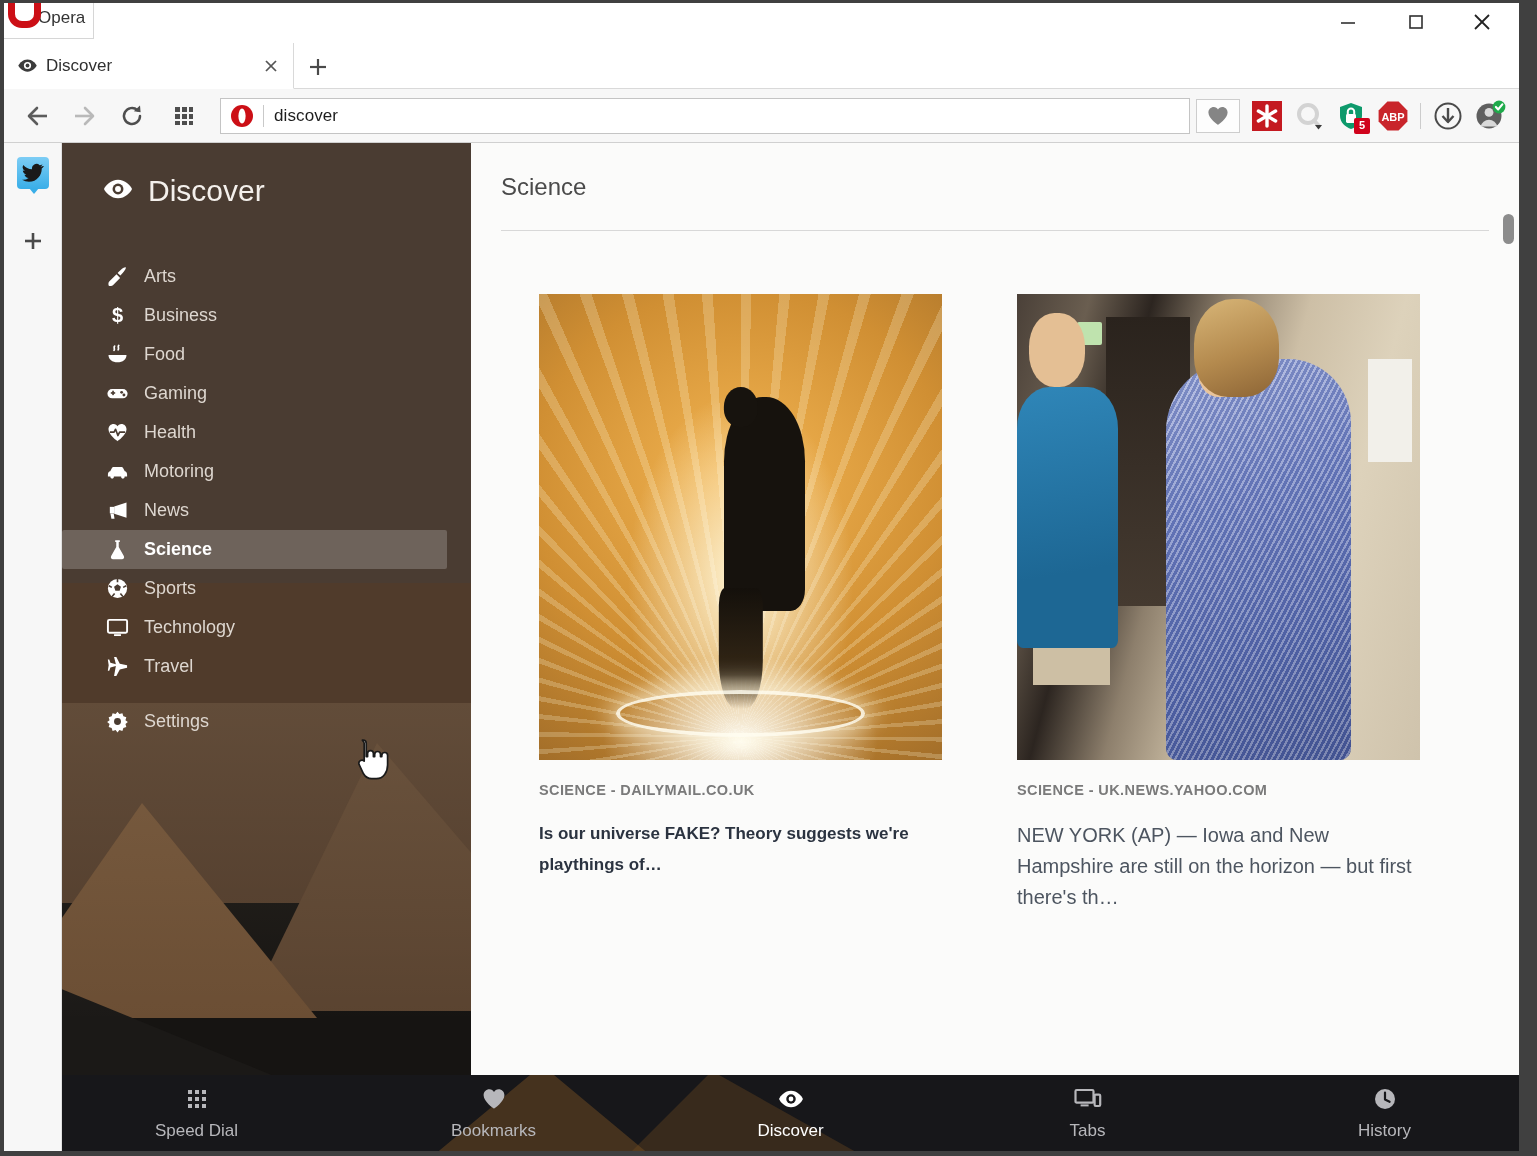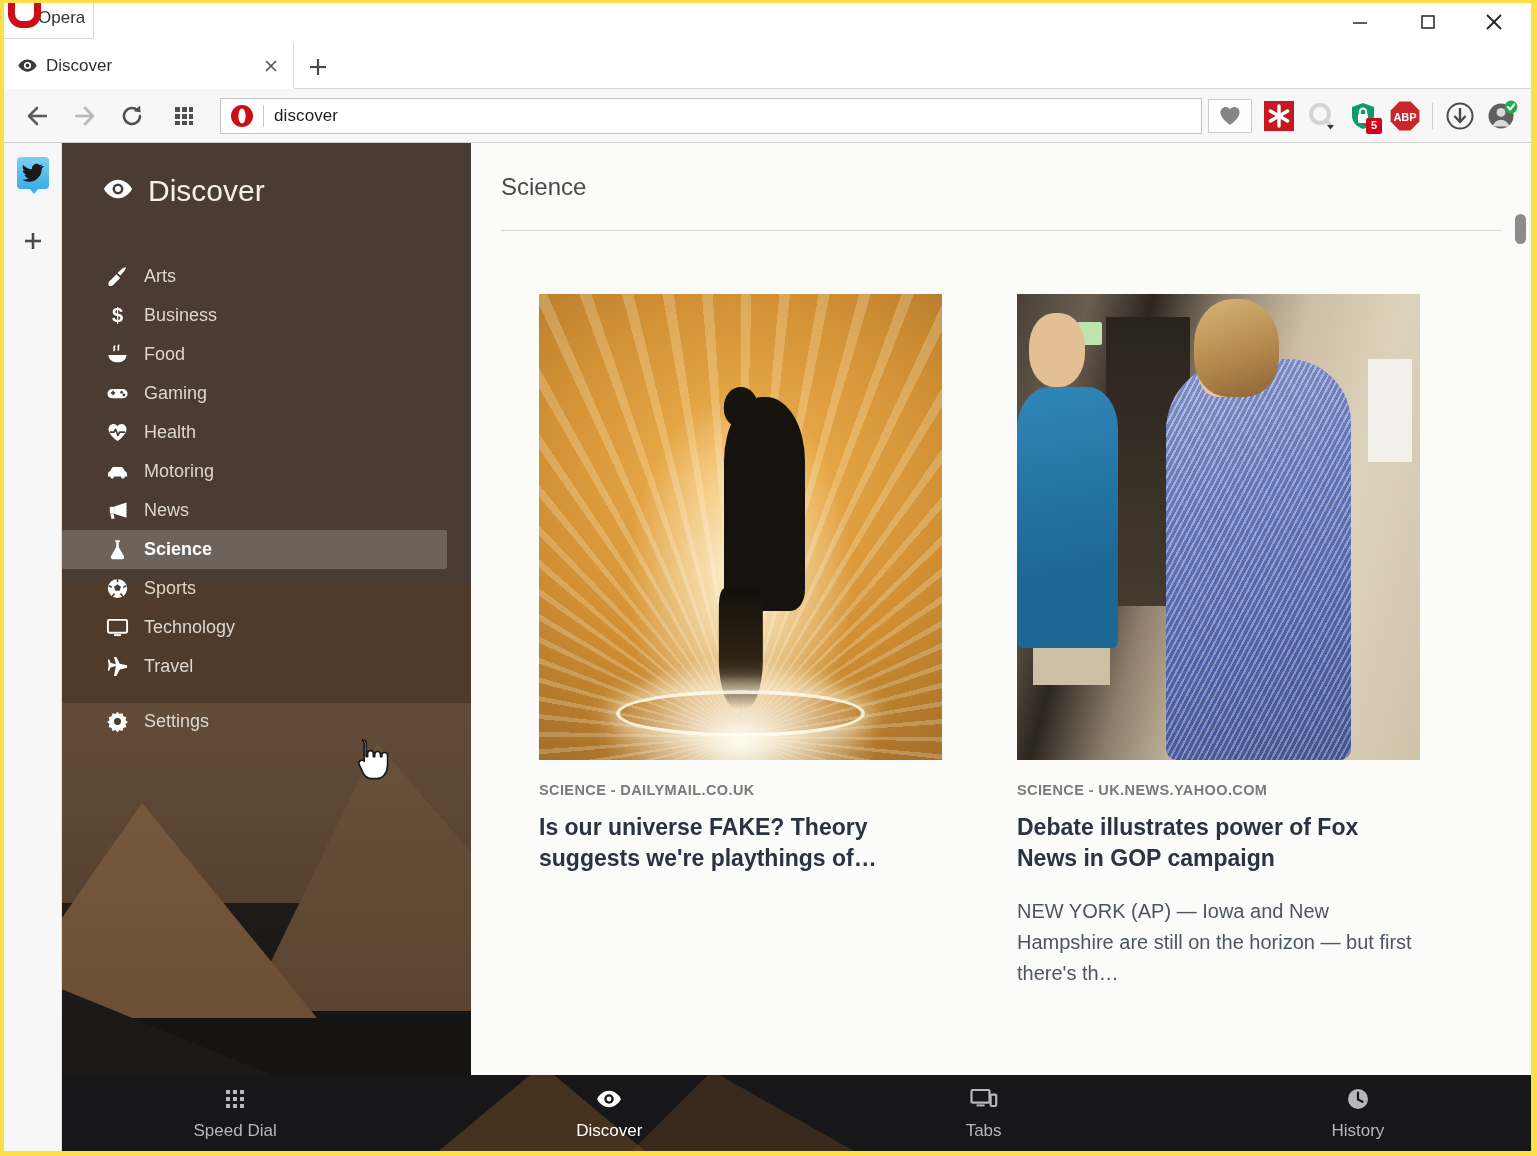--- a/index.html
+++ b/index.html
@@ -10,22 +10,22 @@
     overflow: hidden;
     font-family: "Liberation Sans", sans-serif;
     background: #ffffff;
   }
 
   
   #window-frame {
     position: absolute;
     left: 0; top: 0;
     width: 1537px; height: 1156px;
-    background: #fde047;
-    padding: 3px 6px 5px 4px;
+    background: #404040;
+    padding: 3px 18px 5px 4px;
   }
   #window-inner {
     position: relative;
     width: 100%; height: 100%;
     background: #ffffff;
     overflow: hidden;
   }
 
   
   #title-bar {
@@ -391,22 +391,22 @@
     background: #222;
   }
   .story-source {
     margin-top: 22px;
     font-size: 14.5px;
     letter-spacing: .4px;
     color: #7a7a7a;
     font-weight: bold;
   }
   .story-headline {
-    margin-top: 14px;
-    font-size: 23px;
+    margin-top: 20px;
+    font-size: 17px;
     line-height: 31px;
     font-weight: bold;
     color: #2b3340;
   }
   .story-excerpt {
     margin-top: 22px;
     font-size: 20px;
     line-height: 31px;
     color: #4d5560;
   }
@@ -950,21 +950,20 @@
             <div class="hall-door"></div>
             <div class="hall-paper"></div>
             <div class="hall-skirt-left"></div>
             <div class="hall-person-left"></div>
             <div class="hall-head-left"></div>
             <div class="hall-person-main"></div>
             <div class="hall-face-main"></div>
             <div class="hall-head-main"></div>
           </div>
           <div class="story-source">SCIENCE - UK.NEWS.YAHOO.COM</div>
-          <div class="story-headline">Debate illustrates power of Fox News in GOP campaign</div>
           <div class="story-excerpt">NEW YORK (AP) — Iowa and New Hampshire are still on the horizon — but first there's th…</div>
         </div>
       </div>
 
       <div id="content-scroll-track">
         <div id="content-scroll-thumb"></div>
       </div>
     </div>
 
     <div id="bottom-nav">
@@ -983,20 +982,28 @@
                 <rect x="10" y="10" width="4" height="4"></rect>
                 <rect x="17" y="10" width="4" height="4"></rect>
             <rect x="3" y="17" width="4" height="4"></rect>
                 <rect x="10" y="17" width="4" height="4"></rect>
                 <rect x="17" y="17" width="4" height="4"></rect>
           </svg>
         </span>
         <span class="bottom-label">Speed Dial</span>
       </div>
 
+      <div class="bottom-item">
+        <span class="bottom-icon">
+          <svg width="26" height="24" viewBox="0 0 24 22">
+            <path d="M12 20S2.4 13.6 2.4 7.6C2.4 4.3 4.8 2 7.7 2c2 0 3.5 1.1 4.3 2.5C12.8 3.1 14.3 2 16.3 2 19.2 2 21.6 4.3 21.6 7.6 21.6 13.6 12 20 12 20z" fill="#b7b7bb"></path>
+          </svg>
+        </span>
+        <span class="bottom-label">Bookmarks</span>
+      </div>
 
       <div class="bottom-item is-active">
         <span class="bottom-icon">
           <svg width="26" height="26" viewBox="0 0 24 24">
             <path d="M12 4.4C6.5 4.4 2.2 9 1 12c1.2 3 5.5 7.6 11 7.6S21.8 15 23 12c-1.2-3-5.5-7.6-11-7.6z" fill="#ffffff"></path>
             <circle cx="12" cy="12" r="4.4" fill="#17171a"></circle>
             <circle cx="12" cy="12" r="2.2" fill="#ffffff"></circle>
           </svg>
         </span>
         <span class="bottom-label">Discover</span>

